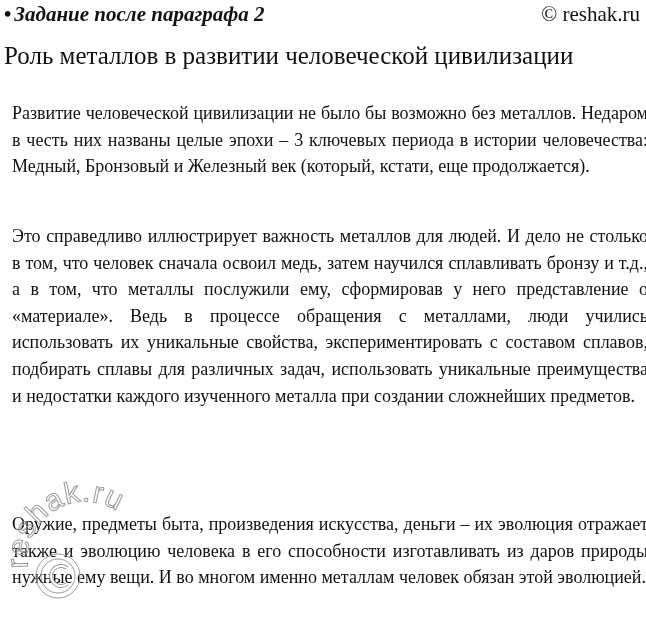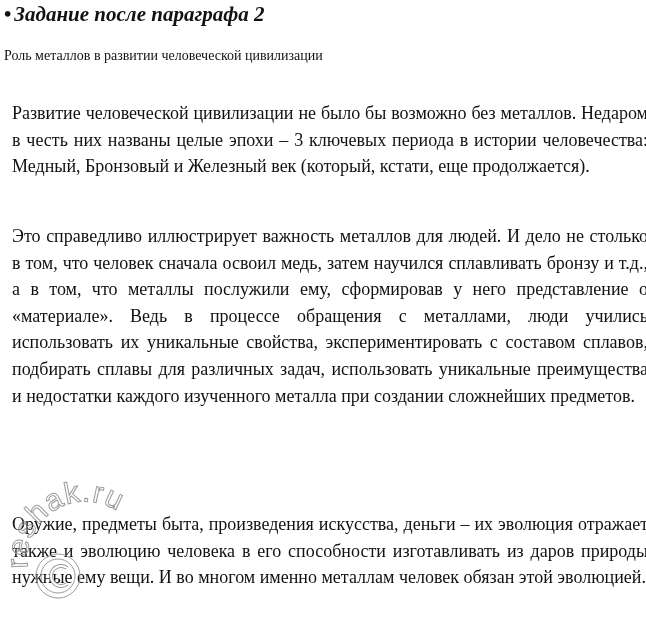--- a/index.html
+++ b/index.html
@@ -36,21 +36,21 @@
       font-weight: bold;
       margin-right: 3px;
     }
     .copyright {
       font-weight: normal;
     }
     .title {
       position: absolute;
       left: 4px;
       top: 44px;
-      font-size: 14px;
+      font-size: 25px;
       line-height: 24px;
       white-space: nowrap;
     }
     .para {
       position: absolute;
       left: 4px;
       width: 636px;
       font-size: 18px;
       line-height: 26.6px;
       text-align: justify;
@@ -68,20 +68,21 @@
       pointer-events: none;
     }
   </style>
 </head>
 <body>
 
 <div class="header">
   <div class="task-heading">
     <span class="bullet">•</span><span>Задание после параграфа 2</span>
   </div>
+  <div class="copyright">© reshak.ru</div>
 </div>
 
 <div class="title">Роль металлов в развитии человеческой цивилизации</div>
 
 <p class="para" id="p1">Развитие человеческой цивилизации не было бы возможно без металлов. Недаром в честь них названы целые эпохи – 3 ключевых периода в истории человечества: Медный, Бронзовый и Железный век (который, кстати, еще продолжается).</p>
 <p class="para" id="p2">Это справедливо иллюстрирует важность металлов для людей. И дело не столько в том, что человек сначала освоил медь, затем научился сплавливать бронзу и т.д., а в том, что металлы послужили ему, сформировав у него представление о «материале». Ведь в процессе обращения с металлами, люди учились использовать их уникальные свойства, экспериментировать с составом сплавов, подбирать сплавы для различных задач, использовать уникальные преимущества и недостатки каждого изученного металла при создании сложнейших предметов.</p>
 <p class="para" id="p3">Оружие, предметы быта, произведения искусства, деньги – их эволюция отражает также и эволюцию человека в его способности изготавливать из даров природы нужные ему  вещи. И во многом именно металлам человек обязан этой эволюцией.</p>
 
 <svg class="watermark" viewBox="0 0 150 150" xmlns="http://www.w3.org/2000/svg">
   <defs>

